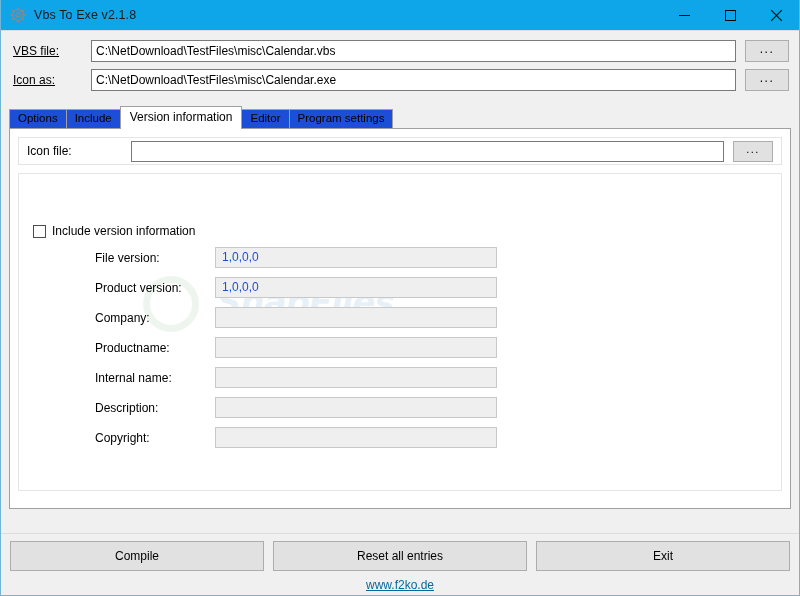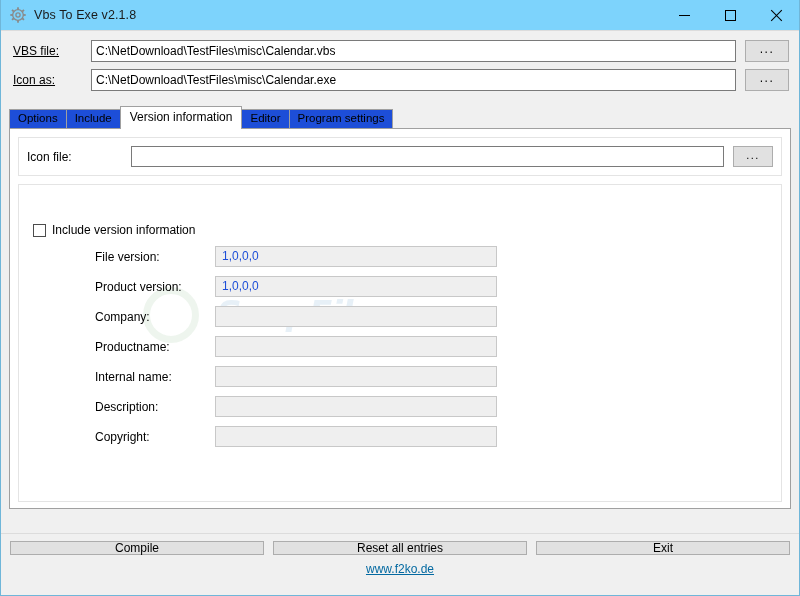--- a/index.html
+++ b/index.html
@@ -20,21 +20,21 @@
     background: #f0f0f0;
     border: 1px solid #6fb6d9;
     border-top: none;
     overflow: hidden;
   }
 
   
   #titlebar {
     position: relative;
     height: 31px;
-    background: #7dd3fc;
+    background: #0ea5e9;
     border-bottom: 1px solid #dcdcdc;
     display: flex;
     align-items: center;
   }
   #title-icon {
     width: 16px;
     height: 16px;
     margin-left: 9px;
     margin-right: 8px;
     flex: 0 0 auto;
@@ -159,21 +159,21 @@
   #tabpage {
     position: relative;
     margin: 0 8px 0 8px;
     height: 381px;
     background: #ffffff;
     border: 1px solid #a0a0a0;
     z-index: 1;
   }
   #iconbox {
     margin: 8px 8px 0 8px;
-    height: 39px;
+    height: 28px;
     border: 1px solid #e4e4e4;
     display: flex;
     align-items: center;
     padding: 0 8px;
   }
   #icon-label {
     width: 104px;
     flex: 0 0 104px;
     font-size: 12px;
   }
@@ -240,21 +240,21 @@
     border-radius: 50%;
     border: 7px solid rgba(120,180,120,0.13);
     box-sizing: border-box;
   }
 
   #chk-row {
     position: relative;
     z-index: 2;
     display: flex;
     align-items: center;
-    margin: 38px 0 0 14px;
+    margin: 50px 0 0 14px;
   }
   #chk-box {
     width: 13px; height: 13px;
     border: 1px solid #4c4c4c;
     background: #fff;
     flex: 0 0 13px;
     cursor: default;
   }
   #chk-label {
     margin-left: 6px;
@@ -299,21 +299,21 @@
     background: #f0f0f0;
     border-top: 1px solid #dcdcdc;
   }
   #btn-row {
     display: flex;
     padding: 7px 9px 0 9px;
     gap: 9px;
   }
   .big-btn {
     flex: 1 1 0;
-    height: 14px;
+    height: 30px;
     background: #e1e1e1;
     border: 1px solid #adadad;
     display: flex;
     align-items: center;
     justify-content: center;
     font-size: 12px;
     color: #000;
     cursor: default;
   }
   #footer-link {

